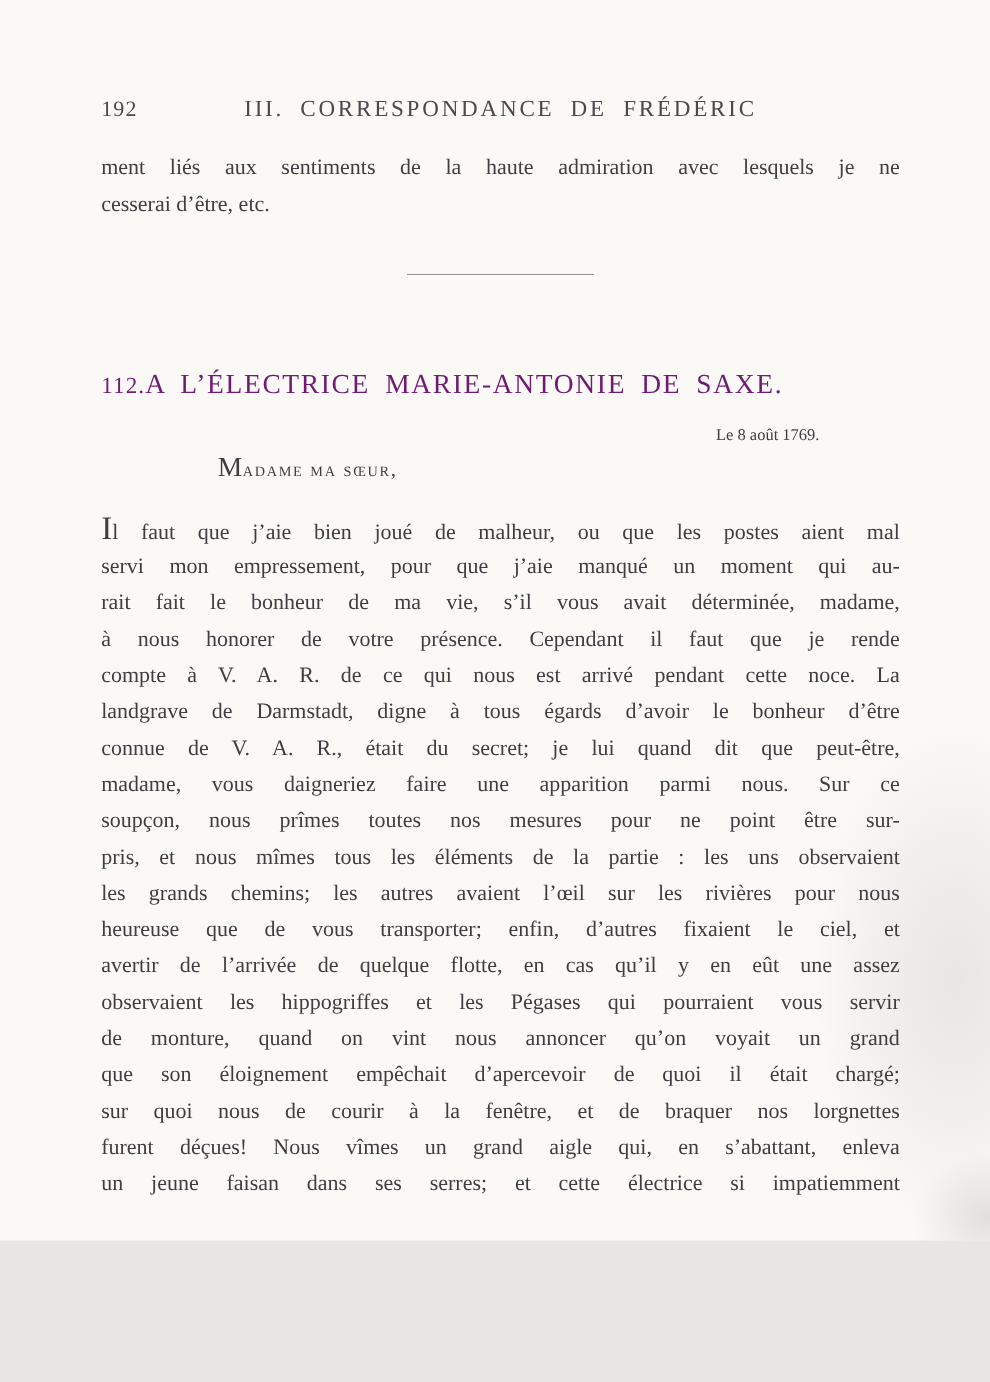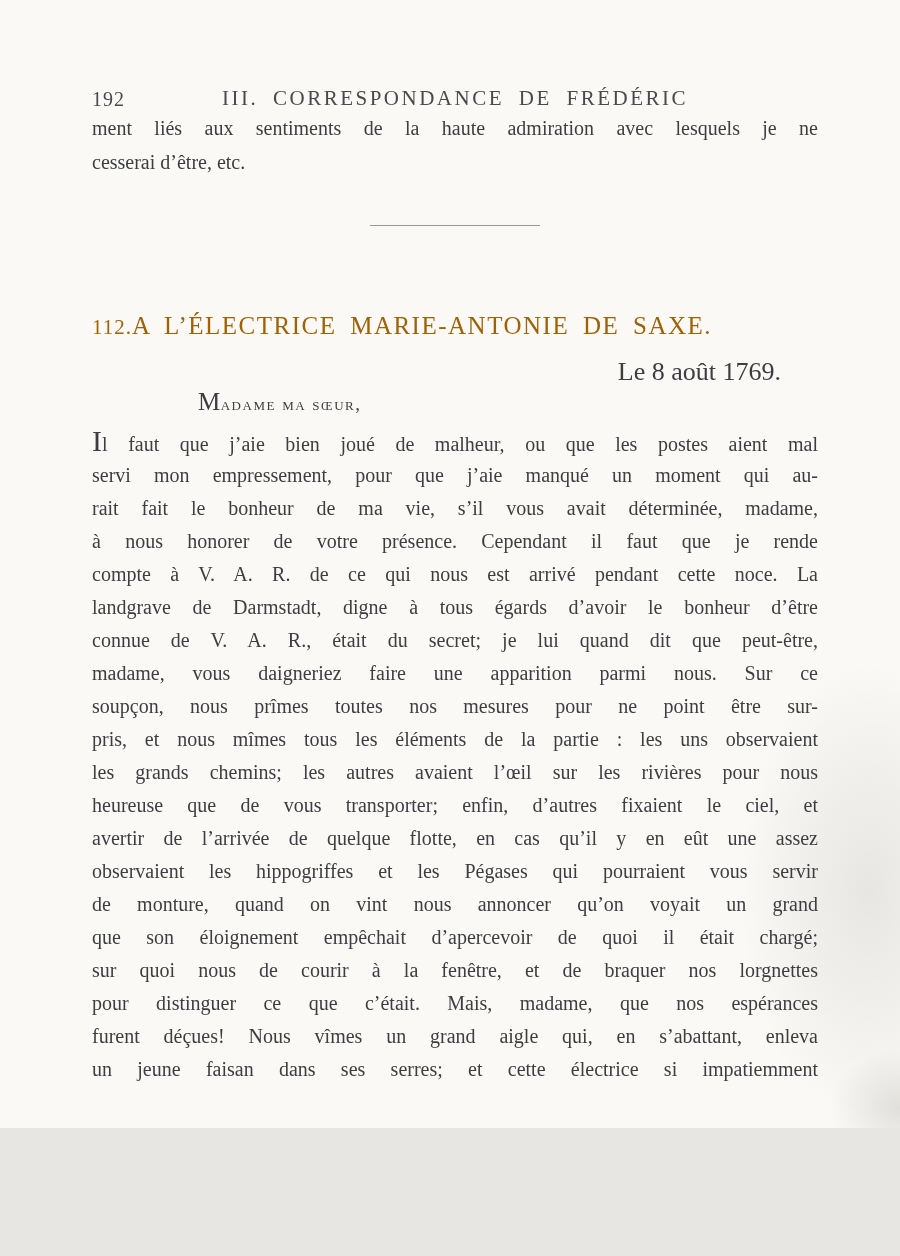--- a/index.html
+++ b/index.html
@@ -28,42 +28,42 @@
   .header-row {
     position:relative; text-align:center;
     font-size:21px; letter-spacing:2.5px; word-spacing:7px;
     color:#4a4a4e; white-space:nowrap; line-height:26px;
   }
   .page-number {
     position:absolute; left:0; top:1px;
     font-size:20px; letter-spacing:1px; word-spacing:normal;
   }
 
-  .intro { font-size:20px; line-height:34px; }
+  .intro { margin-top:24px; font-size:20px; line-height:34px; }
   .justify-line { text-align:justify; text-align-last:justify; }
 
   .rule { width:170px; height:1px; background:#9a9894; margin:46px auto 0 auto; }
 
   .heading-row {
     display:flex; align-items:baseline;
-    margin-top:86px; white-space:nowrap; color:#a16207;
+    margin-top:86px; white-space:nowrap; color:#701a75;
   }
   .letter-number { font-size:21px; letter-spacing:1px; }
   .letter-title {
     flex:1; text-align:left;
     font-size:25px; letter-spacing:1.5px; word-spacing:6px;
   }
 
-  .dateline { margin-top:20px; margin-right:37px; text-align:right; font-size:26px; line-height:24px; }
+  .dateline { margin-top:20px; margin-right:73px; text-align:right; font-size:15px; line-height:24px; }
 
   .salutation { margin-top:4px; margin-left:106px; font-size:19px; line-height:28px; letter-spacing:0.5px; }
   .salutation .cap-initial { font-size:25px; }
   .salutation .small-caps { font-variant:small-caps; letter-spacing:1.5px; }
 
-  .body-block { margin-top:8px; font-size:20px; line-height:33px; }
+  .body-block { margin-top:24px; font-size:20px; line-height:33px; }
   .body-line { height:33px; text-align:justify; text-align-last:justify; }
   .opening-line .drop-initial { font-size:30px; line-height:1; }
 </style>
 </head>
 <body>
 
 <div class="page">
   <div class="scan-blotch"></div>
   <div class="scan-corner"></div>
 
@@ -106,20 +106,19 @@
           <div class="body-line">madame, vous daigneriez faire une apparition parmi nous. Sur ce</div>
           <div class="body-line">soupçon, nous prîmes toutes nos mesures pour ne point être sur-</div>
           <div class="body-line">pris, et nous mîmes tous les éléments de la partie : les uns observaient</div>
           <div class="body-line">les grands chemins; les autres avaient l’œil sur les rivières pour nous</div>
           <div class="body-line">heureuse que de vous transporter; enfin, d’autres fixaient le ciel, et</div>
           <div class="body-line">avertir de l’arrivée de quelque flotte, en cas qu’il y en eût une assez</div>
           <div class="body-line">observaient les hippogriffes et les Pégases qui pourraient vous servir</div>
           <div class="body-line">de monture, quand on vint nous annoncer qu’on voyait un grand</div>
           <div class="body-line">que son éloignement empêchait d’apercevoir de quoi il était chargé;</div>
           <div class="body-line">sur quoi nous de courir à la fenêtre, et de braquer nos lorgnettes</div>
-          <div class="body-line">pour distinguer ce que c’était. Mais, madame, que nos espérances</div>
           <div class="body-line">furent déçues! Nous vîmes un grand aigle qui, en s’abattant, enleva</div>
           <div class="body-line">un jeune faisan dans ses serres; et cette électrice si impatiemment</div>
         </div>
     </div>
 
   </div>
 </div>
 
 </body></html>

